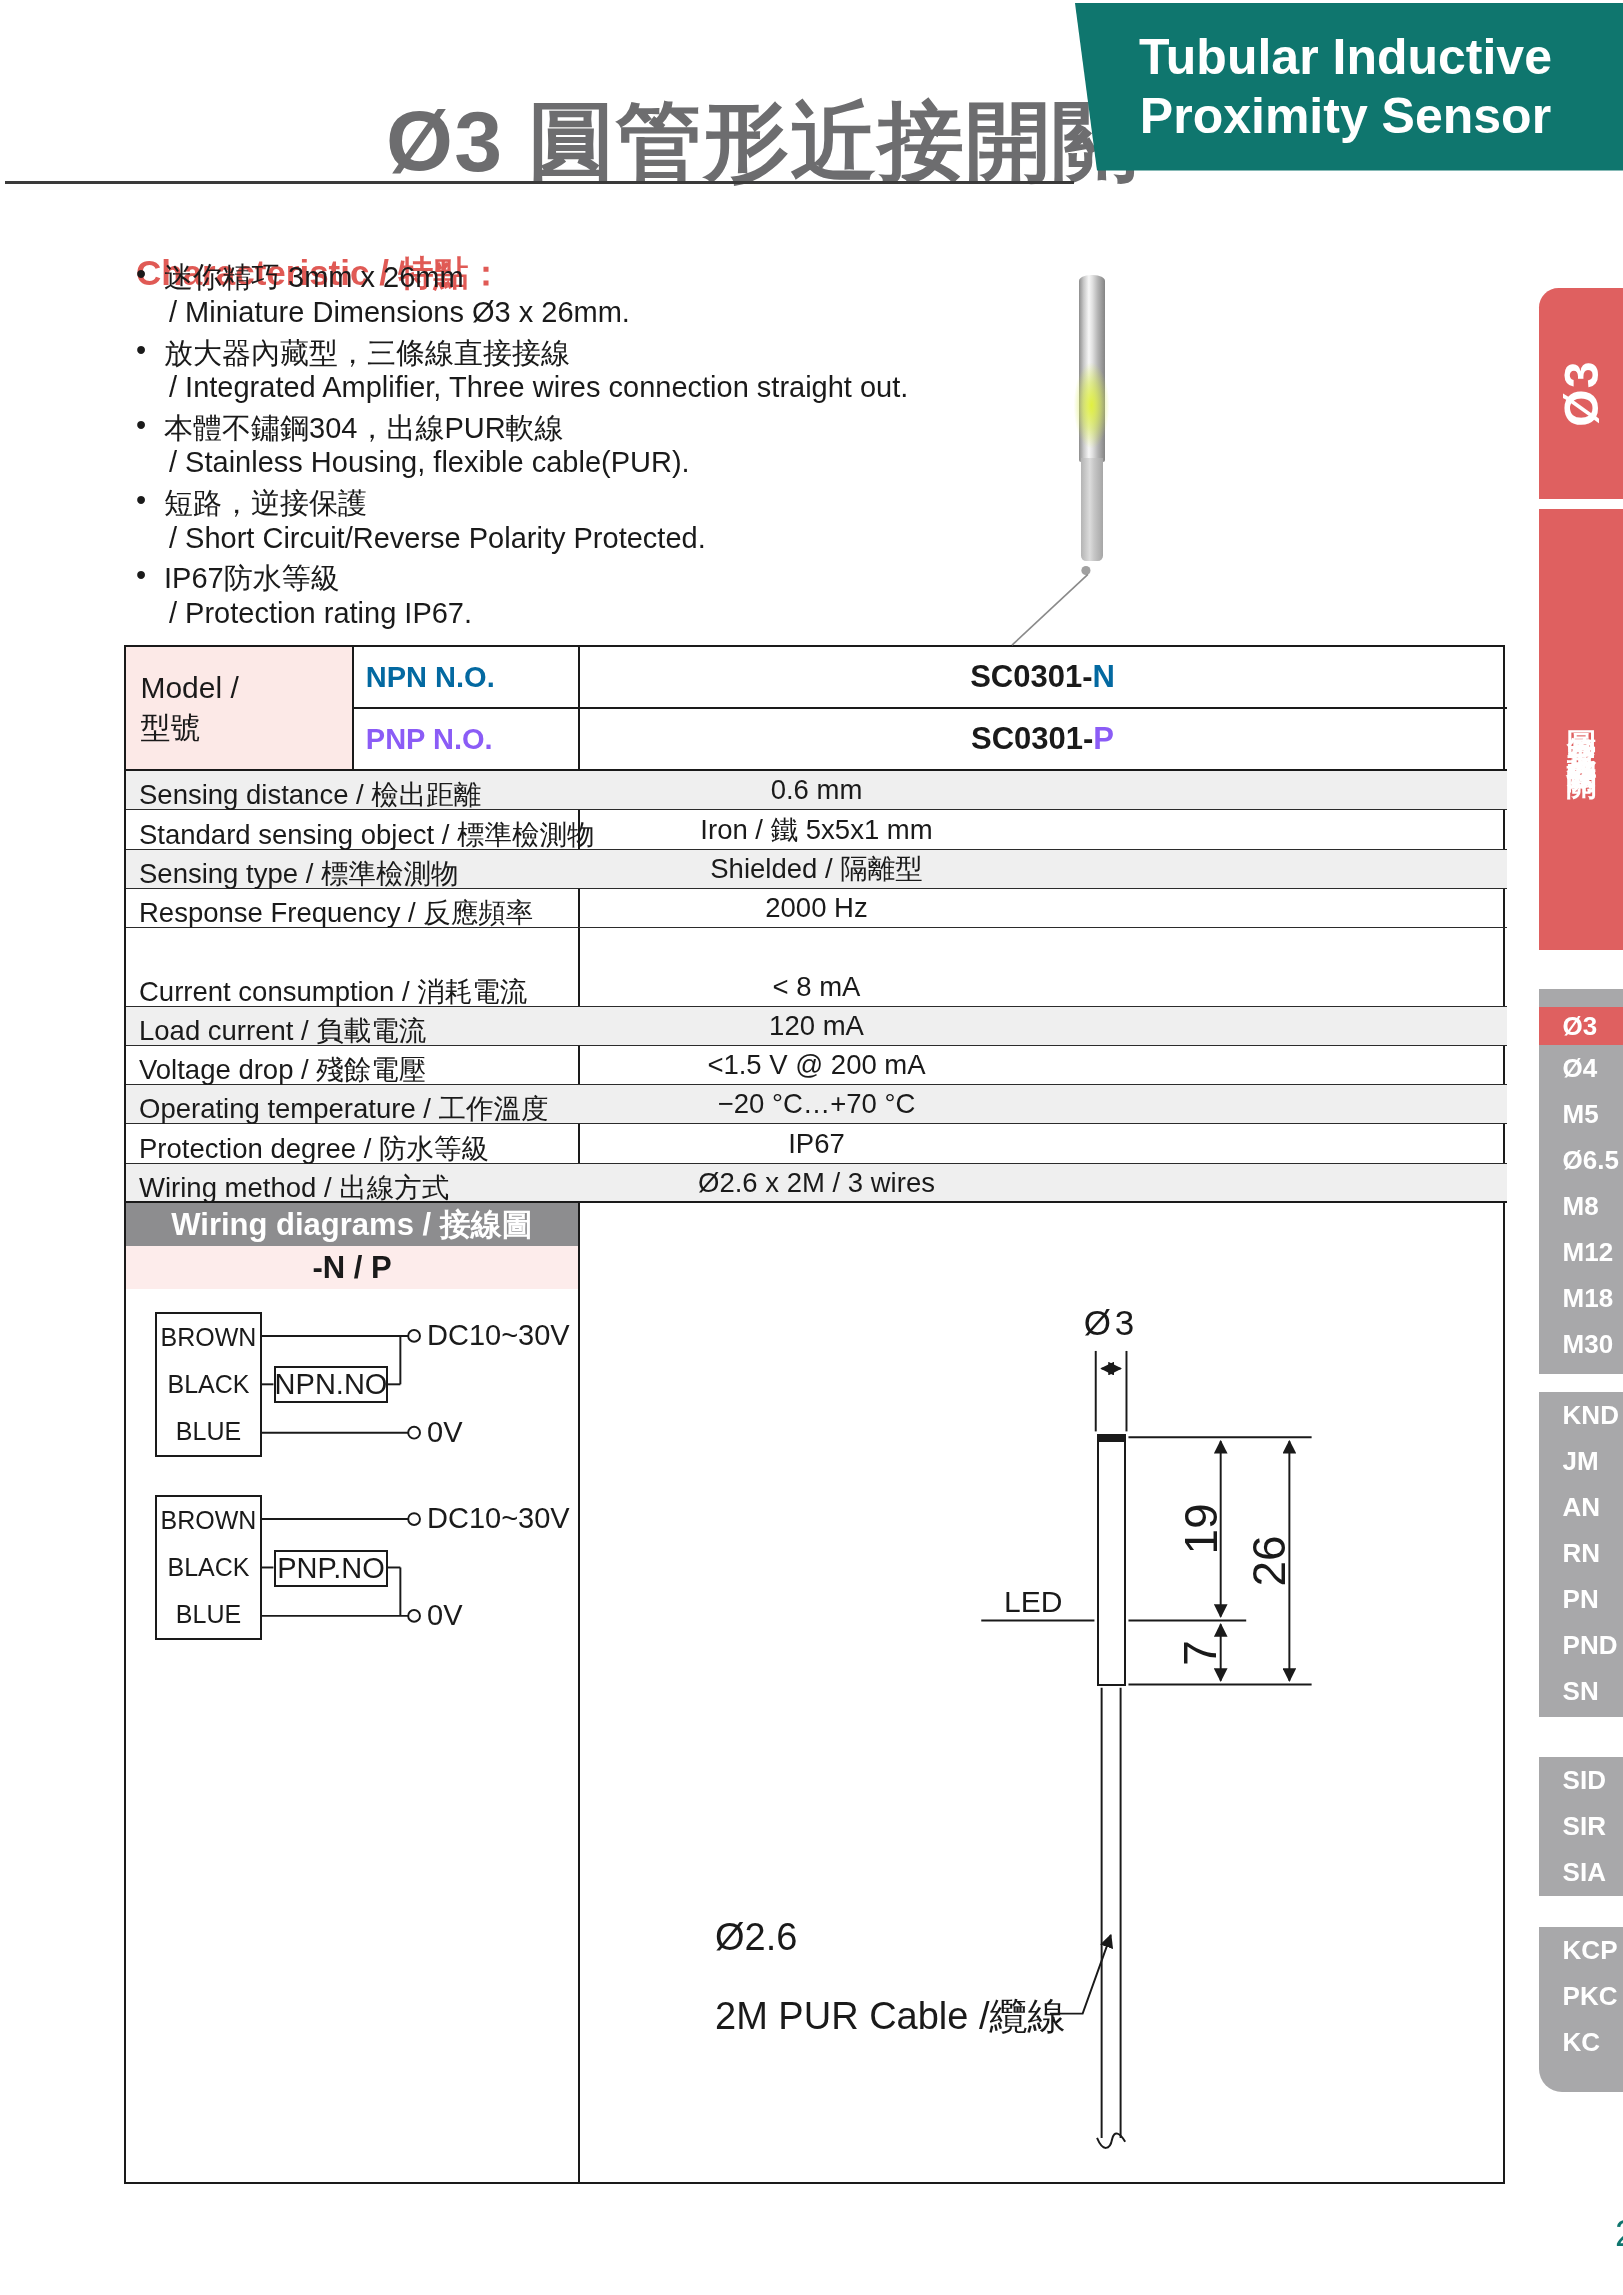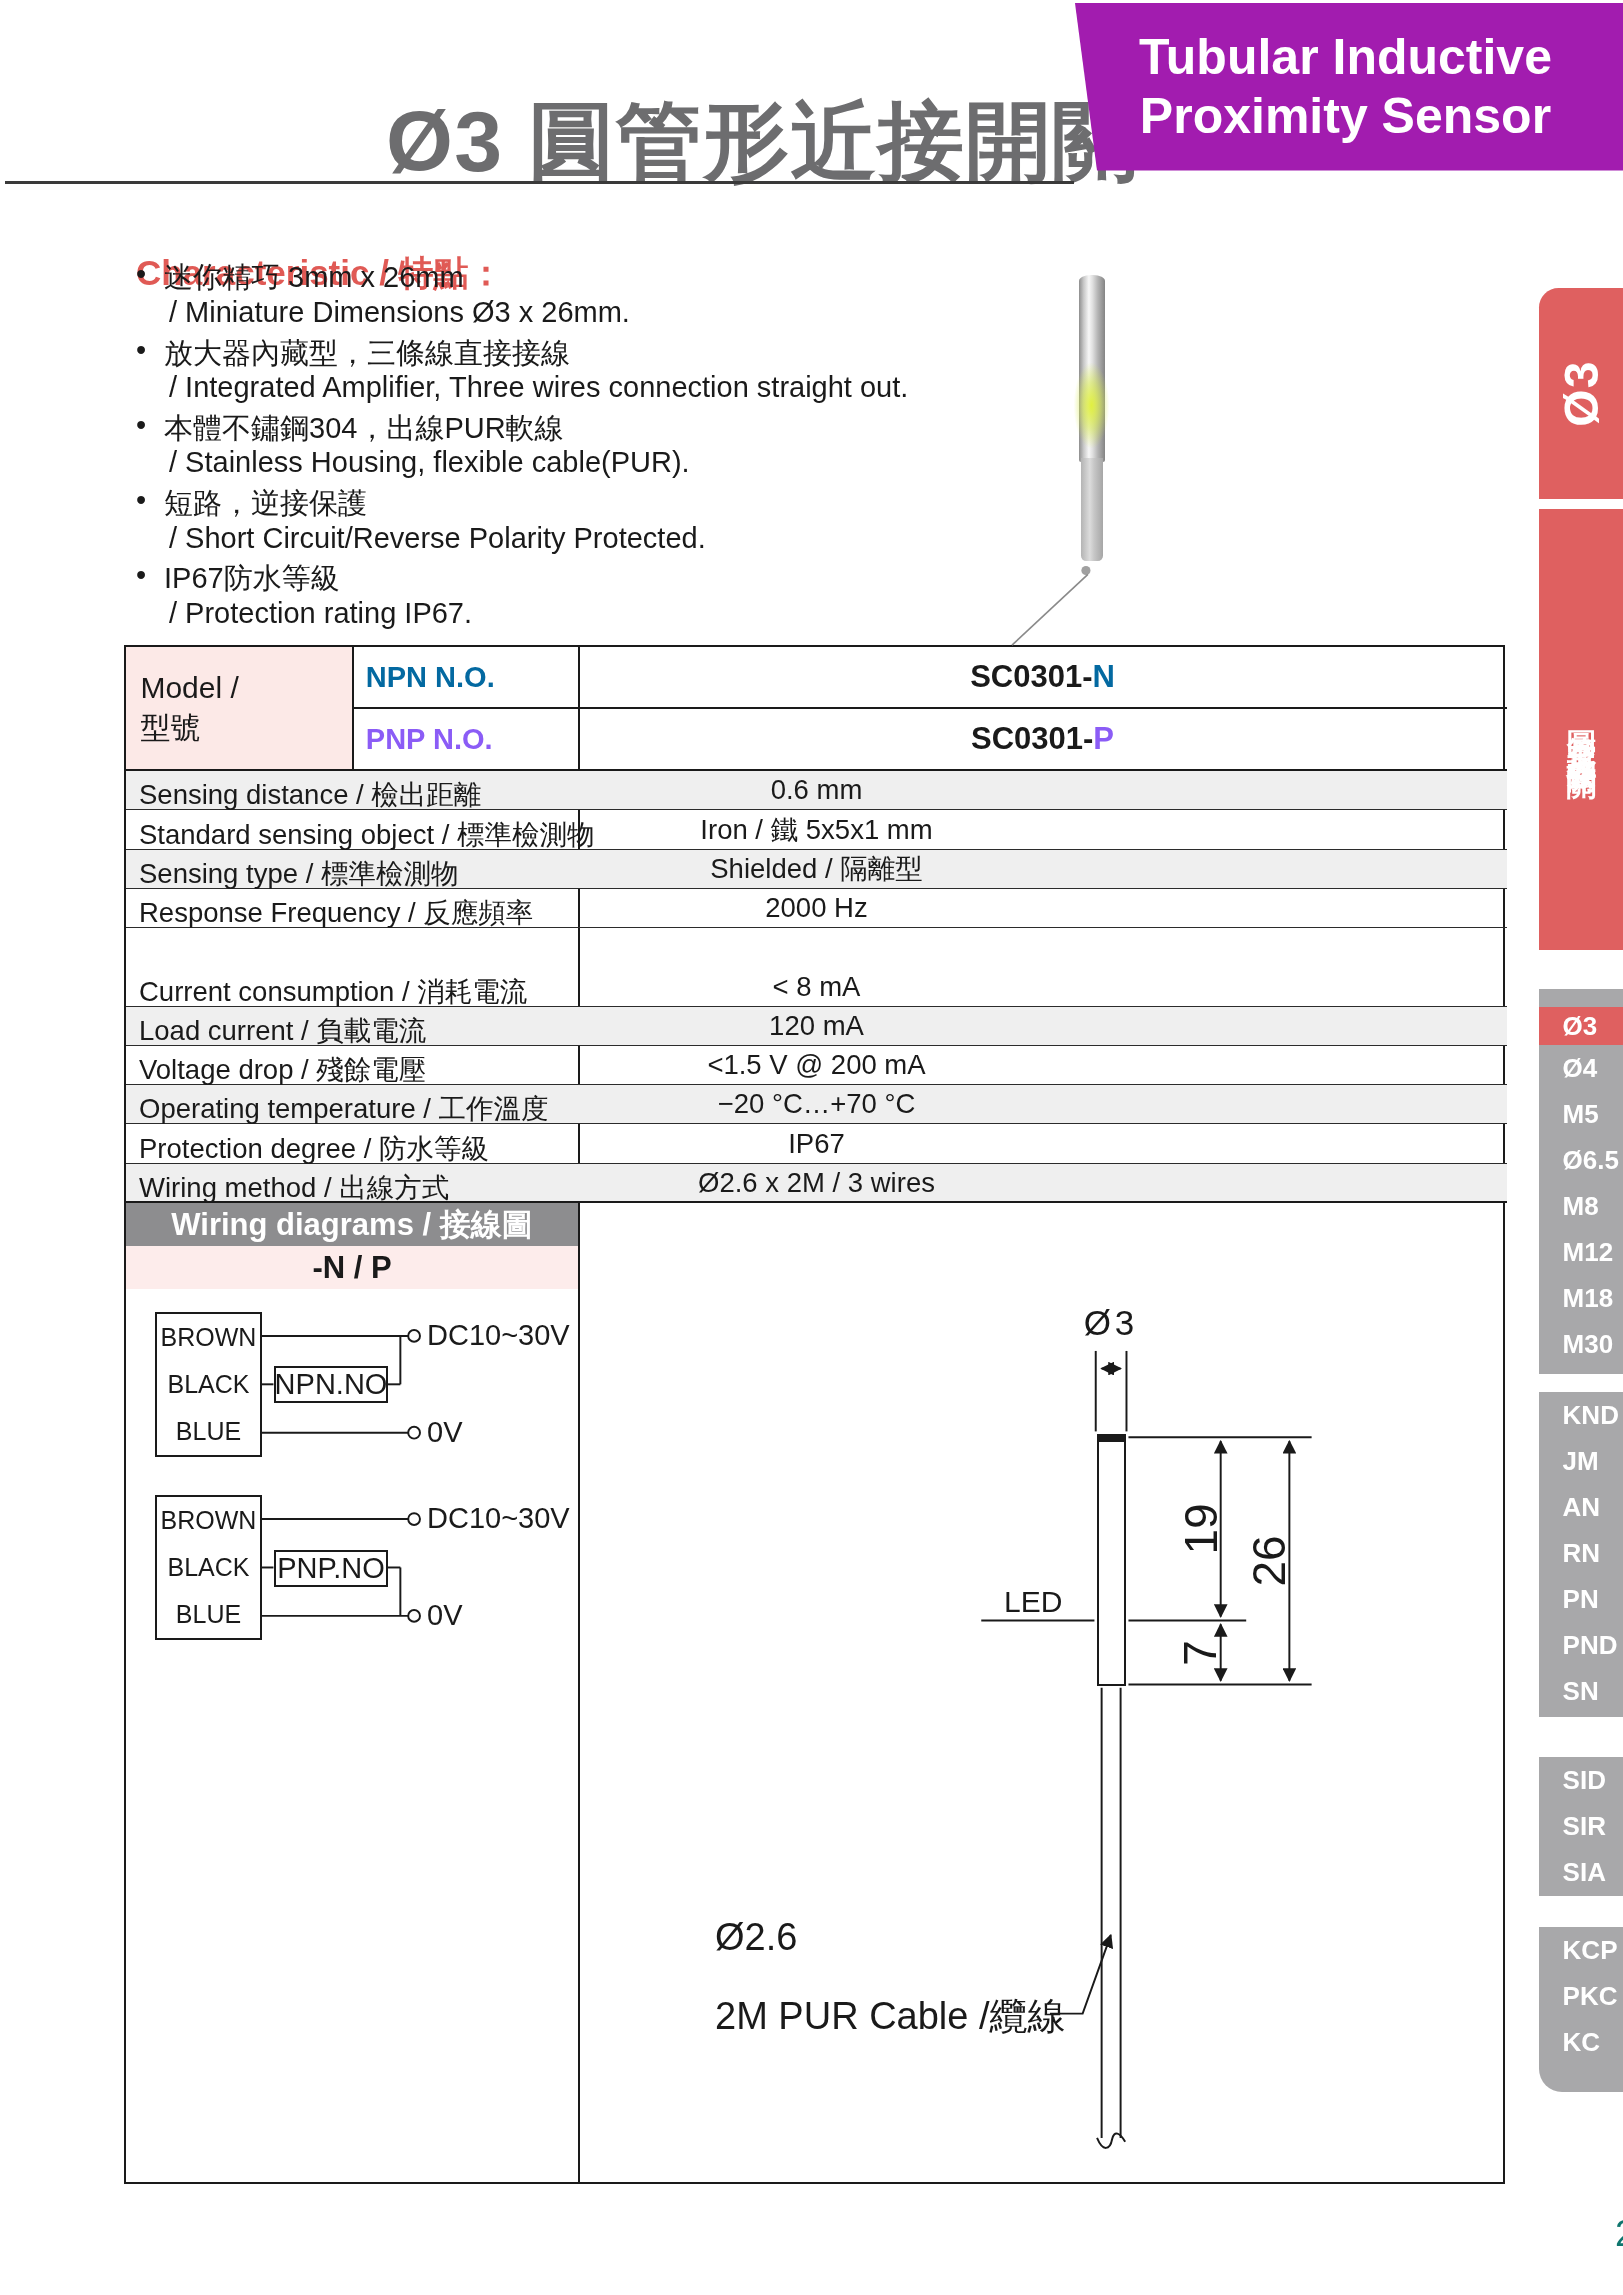--- a/index.html
+++ b/index.html
@@ -3,21 +3,21 @@
 <meta charset="utf-8">
 <style>
   html,body{margin:0;padding:0;background:#ffffff;}
   body{font-family:"Liberation Sans","DejaVu Sans",sans-serif;color:#1a1a1a;}
   #page{position:relative;width:1623px;height:2295px;background:#ffffff;overflow:hidden;}
   .abs{position:absolute;}
 
   
   #main-title{left:386px;top:84px;font-size:86px;font-weight:bold;color:#6d6d6f;letter-spacing:1.3px;white-space:nowrap;}
   #title-rule{left:5.2px;top:181px;width:1069px;height:2.6px;background:#3a3a3a;}
-  #banner{left:1067px;top:2.6px;width:557px;height:168px;background:#a21caf;
+  #banner{left:1067px;top:2.6px;width:557px;height:168px;background:#0f766e;
           clip-path:polygon(7.9px 0,100% 0,100% 100%,30px 100%);
           display:flex;flex-direction:column;align-items:center;justify-content:center;}
   #banner div{color:#ffffff;font-size:50px;font-weight:bold;line-height:1.18;white-space:nowrap;}
 
   
   #char-heading{left:136px;top:250px;font-size:35px;font-weight:bold;color:#e05a55;white-space:nowrap;}
   .b-dot{font-size:29px;width:19.6px;}
   .b-zh{left:164px;font-size:29px;white-space:nowrap;}
   .b-en{left:169px;font-size:29px;white-space:nowrap;}
   .b-dot{position:absolute;left:136px;}

